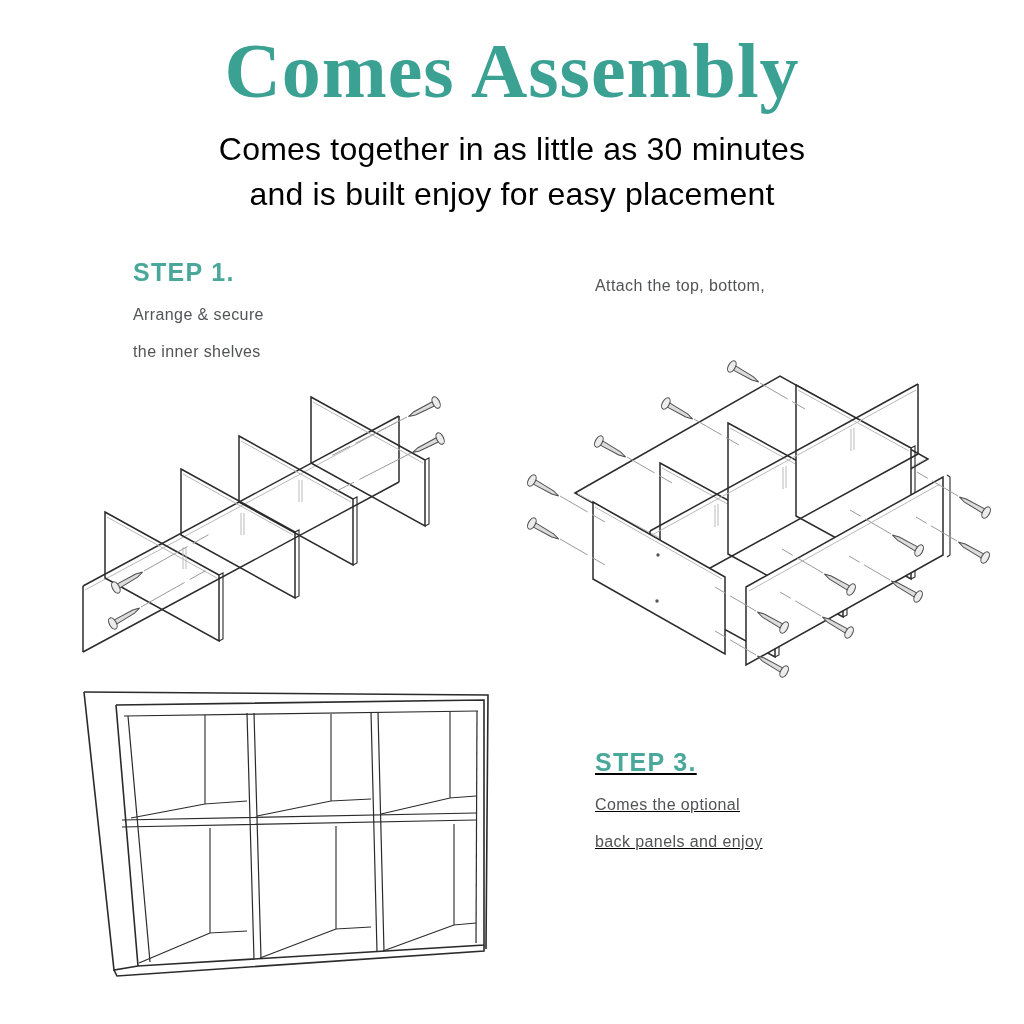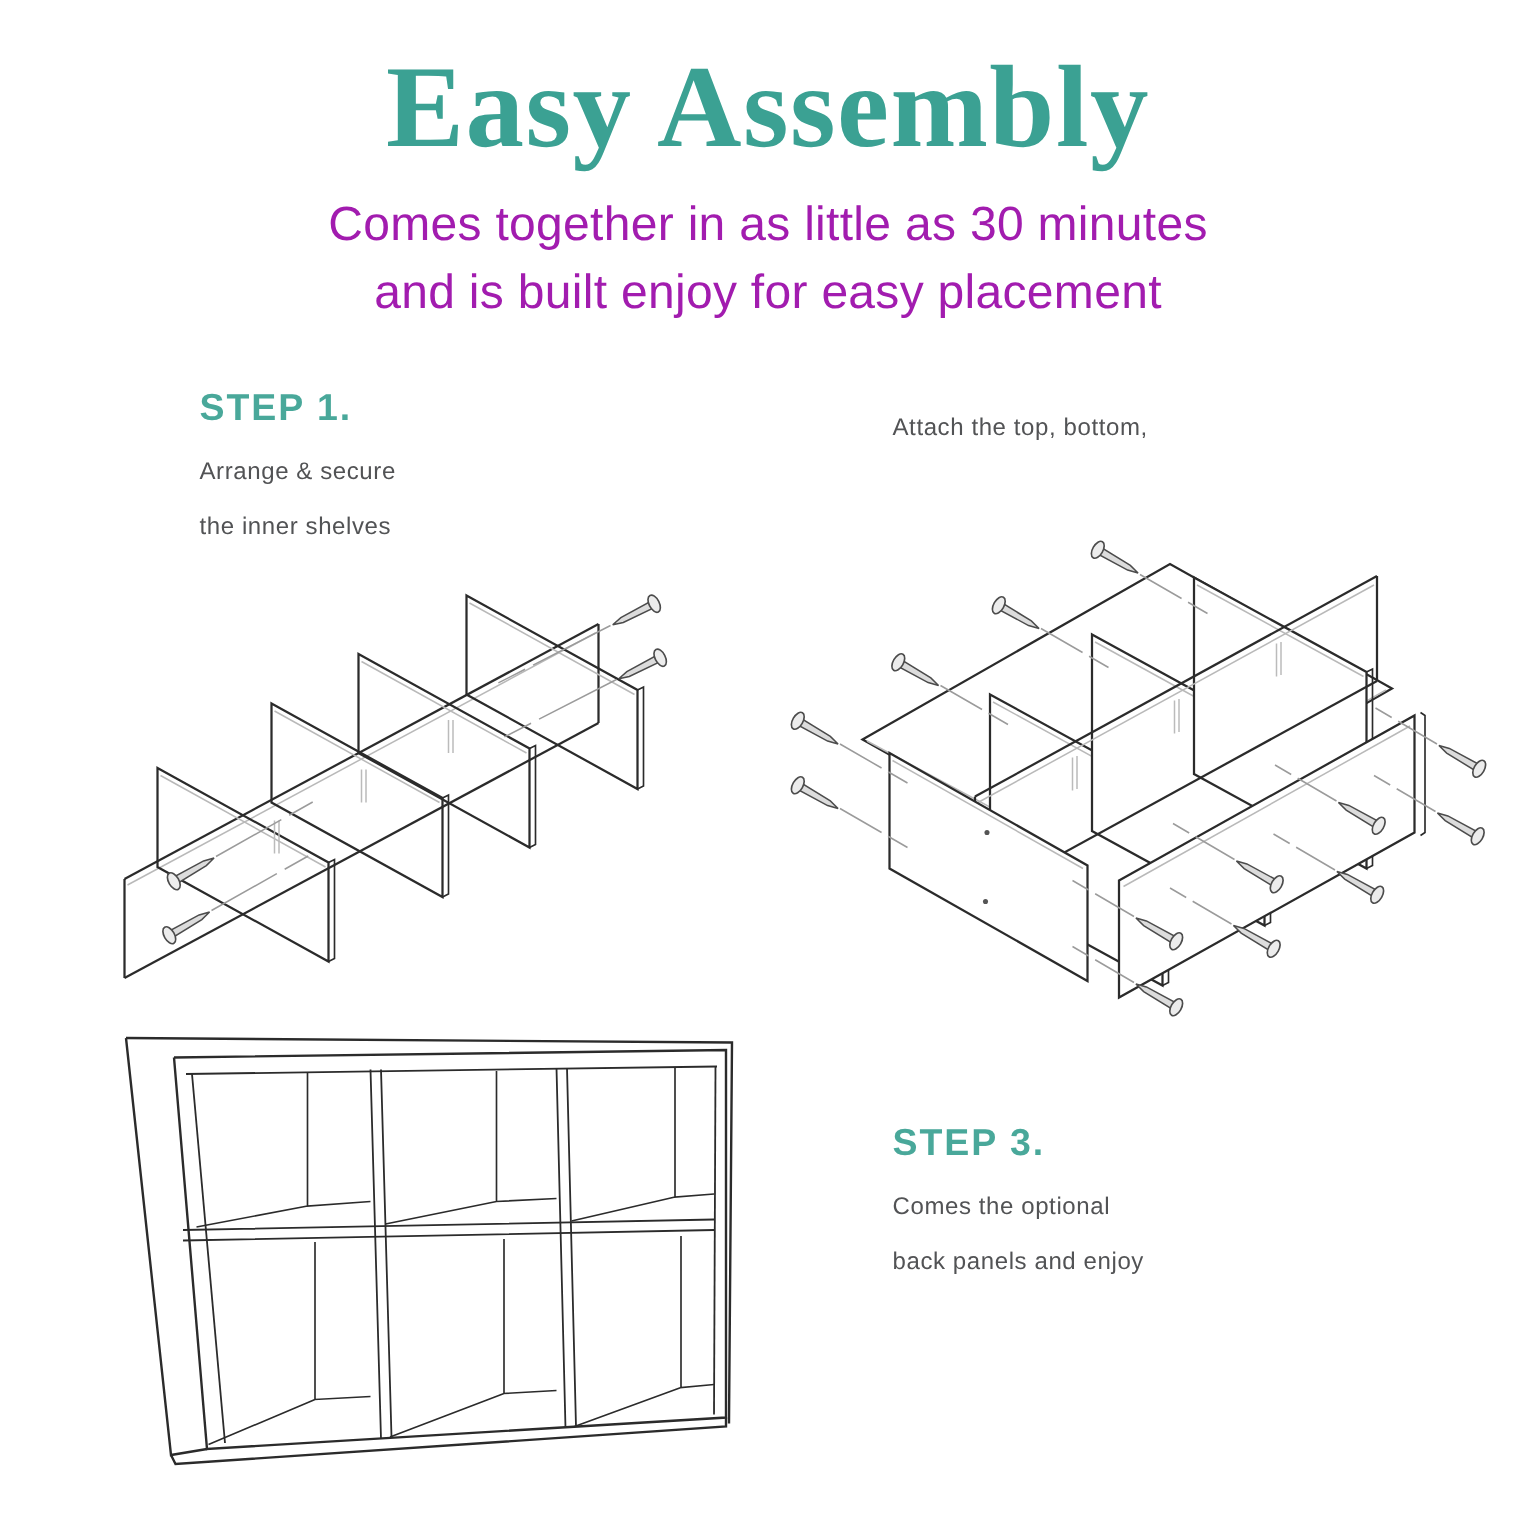--- a/index.html
+++ b/index.html
@@ -2,38 +2,38 @@
 <html><head>
 <meta charset="utf-8">
 <style>
   html,body{margin:0;padding:0;background:#fff;}
   #canvas{position:relative;width:1024px;height:1024px;background:#ffffff;overflow:hidden;
           font-family:"Liberation Sans",sans-serif;}
   .title{position:absolute;top:26px;left:0;width:1024px;text-align:center;
          font-family:"Liberation Serif",serif;font-weight:bold;font-size:78px;
          color:#3BA193;letter-spacing:1px;}
   .subtitle{position:absolute;top:127px;left:0;width:1024px;text-align:center;
-            font-size:32px;line-height:45px;color:#a21caf;letter-spacing:.2px;}
+            font-size:32px;line-height:45px;color:#000000;letter-spacing:.2px;}
   .step{position:absolute;}
   .step-label{font-weight:bold;font-size:25px;color:#49A89A;letter-spacing:1.3px;}
   .step-body{font-size:16px;line-height:37px;color:#525355;letter-spacing:.4px;margin-top:9px;}
   #step1-text{left:133px;top:258px;}
   #step2-text{left:595px;top:258px;}
-  #step3-text{left:595px;top:748px;}
+  #step3-text{left:595px;top:748px;text-decoration:underline;}
   #step1-art{position:absolute;left:55px;top:380px;}
   #step2-art{position:absolute;left:510px;top:355px;}
   #step3-art{position:absolute;left:40px;top:668px;}
   svg{display:block;}
 </style>
 </head>
 <body>
 
 <div id="canvas">
 
-  <div class="title">Easy Assembly</div>
+  <div class="title">Comes Assembly</div>
 
   <div class="subtitle">
     <div>Comes together in as little as 30 minutes</div>
     <div>and is built enjoy for easy placement</div>
   </div>
 
   <div class="step" id="step1-text">
     <div class="step-label">STEP 1.</div>
     <div class="step-body">
       <div>Arrange &amp; secure</div>

